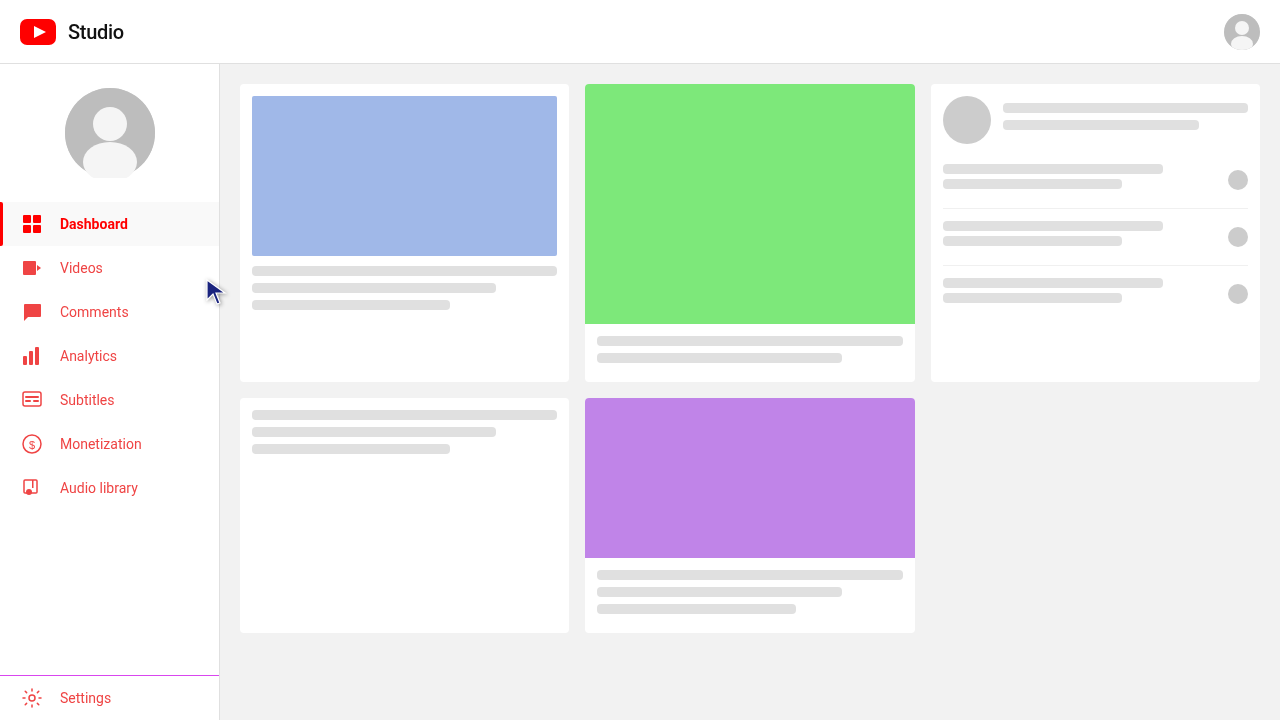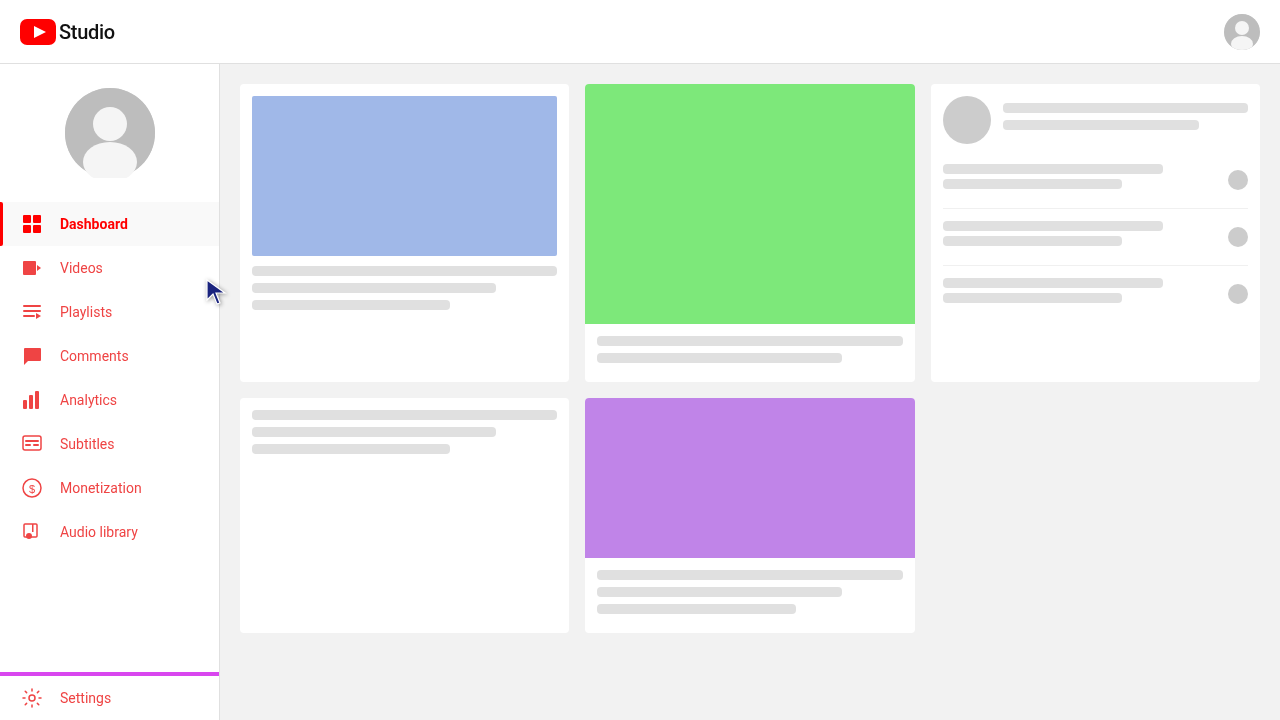--- a/index.html
+++ b/index.html
@@ -13,21 +13,21 @@
       align-items: center;
       justify-content: space-between;
       padding: 0 20px;
       border-bottom: 1px solid #e0e0e0;
       z-index: 10;
       flex-shrink: 0;
     }
     .header-logo {
       display: flex;
       align-items: center;
-      gap: 3px;
+      gap: 12px;
     }
     .yt-logo-icon {
       display: flex;
       align-items: center;
     }
     .header-title {
       font-size: 20px;
       font-weight: 500;
       color: #111;
       letter-spacing: -0.3px;
@@ -115,21 +115,21 @@
     .nav-icon {
       width: 24px;
       height: 24px;
       display: flex;
       align-items: center;
       justify-content: center;
       flex-shrink: 0;
     }
 
     .sidebar-bottom {
-      border-top: 4px solid #d946ef;
+      border-top: 1px solid #d946ef;
       margin-top: auto;
     }
 
     
     .main {
       flex: 1;
       overflow-y: auto;
       padding: 20px;
       background: #f2f2f2;
       display: grid;
@@ -251,31 +251,20 @@
       <div class="nav-item">
         <div class="nav-icon">
           <svg width="20" height="20" viewBox="0 0 20 20" fill="currentColor">
             <rect x="1" y="3" width="13" height="14" rx="1"></rect>
             <polygon points="15,7 19,10 15,13"></polygon>
           </svg>
         </div>
         <span>Videos</span>
       </div>
 
-      <div class="nav-item">
-        <div class="nav-icon">
-          <svg width="20" height="20" viewBox="0 0 20 20" fill="currentColor">
-            <rect x="1" y="3" width="18" height="2" rx="1"></rect>
-            <rect x="1" y="8" width="18" height="2" rx="1"></rect>
-            <rect x="1" y="13" width="12" height="2" rx="1"></rect>
-            <polygon points="14,11 19,14 14,17"></polygon>
-          </svg>
-        </div>
-        <span>Playlists</span>
-      </div>
 
       <div class="nav-item">
         <div class="nav-icon">
           <svg width="20" height="20" viewBox="0 0 20 20" fill="currentColor">
             <path d="M2 2h16a1 1 0 011 1v11a1 1 0 01-1 1H6l-4 4V3a1 1 0 011-1z"></path>
           </svg>
         </div>
         <span>Comments</span>
       </div>
 

